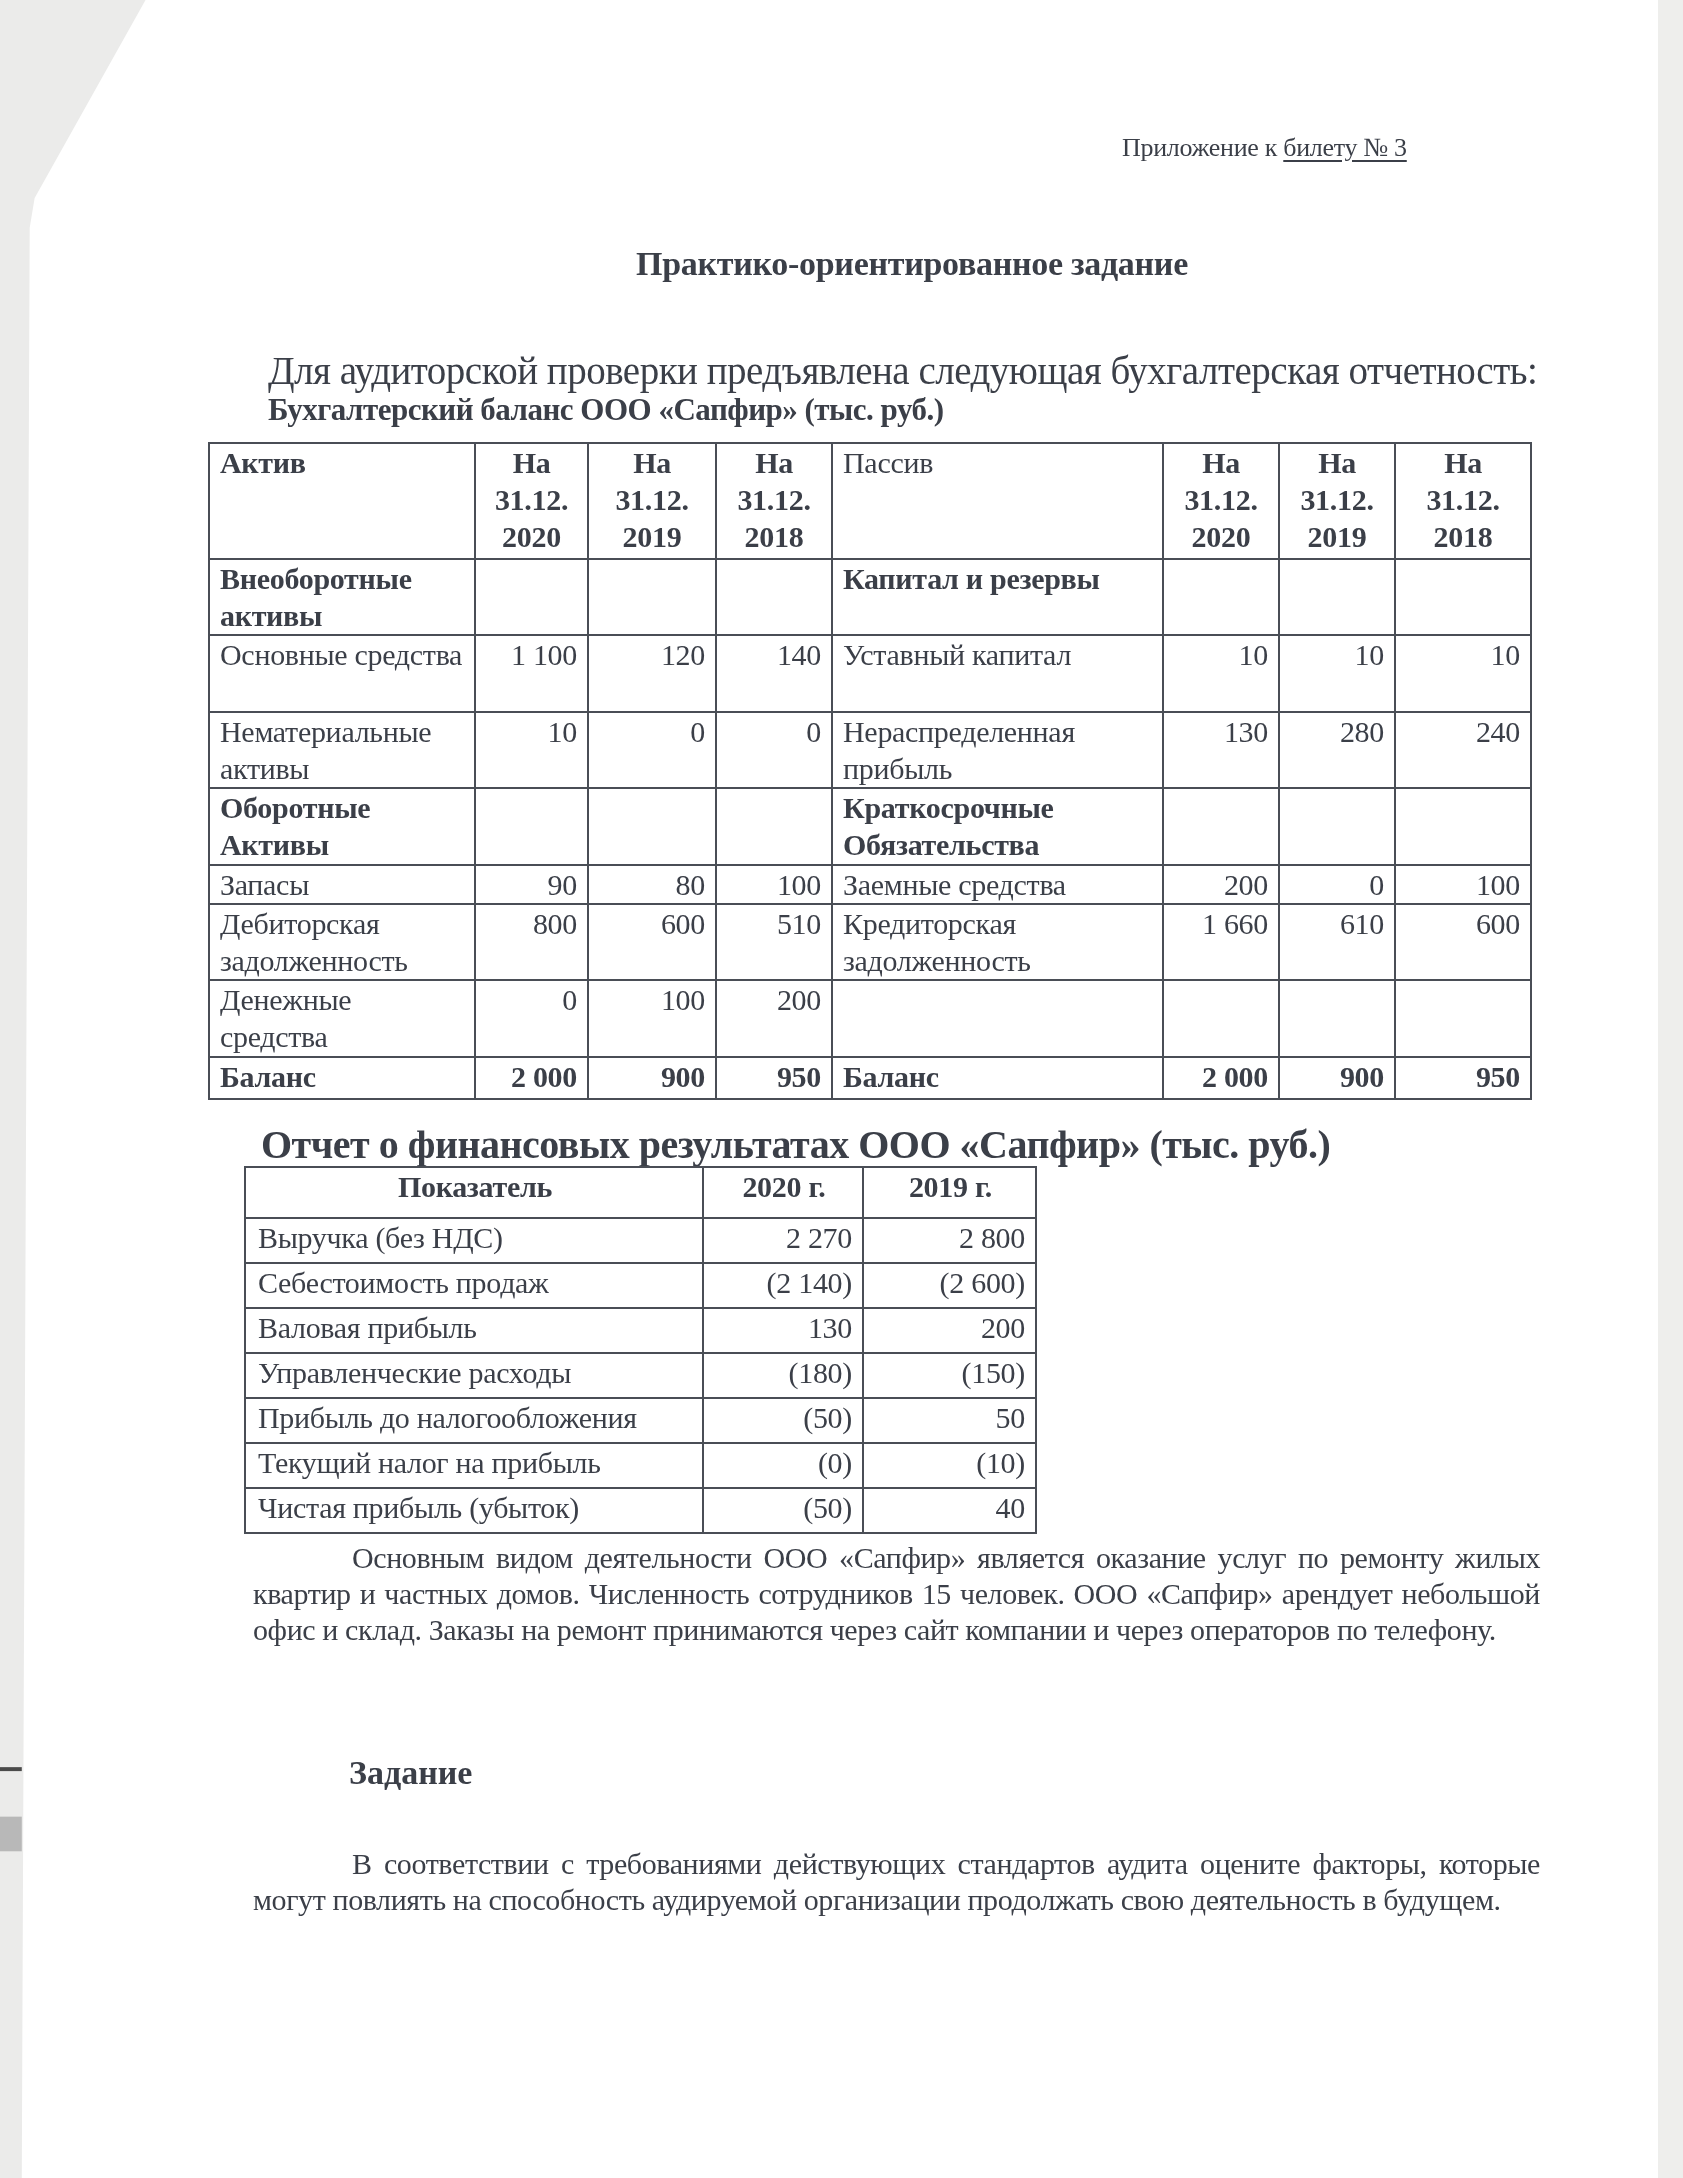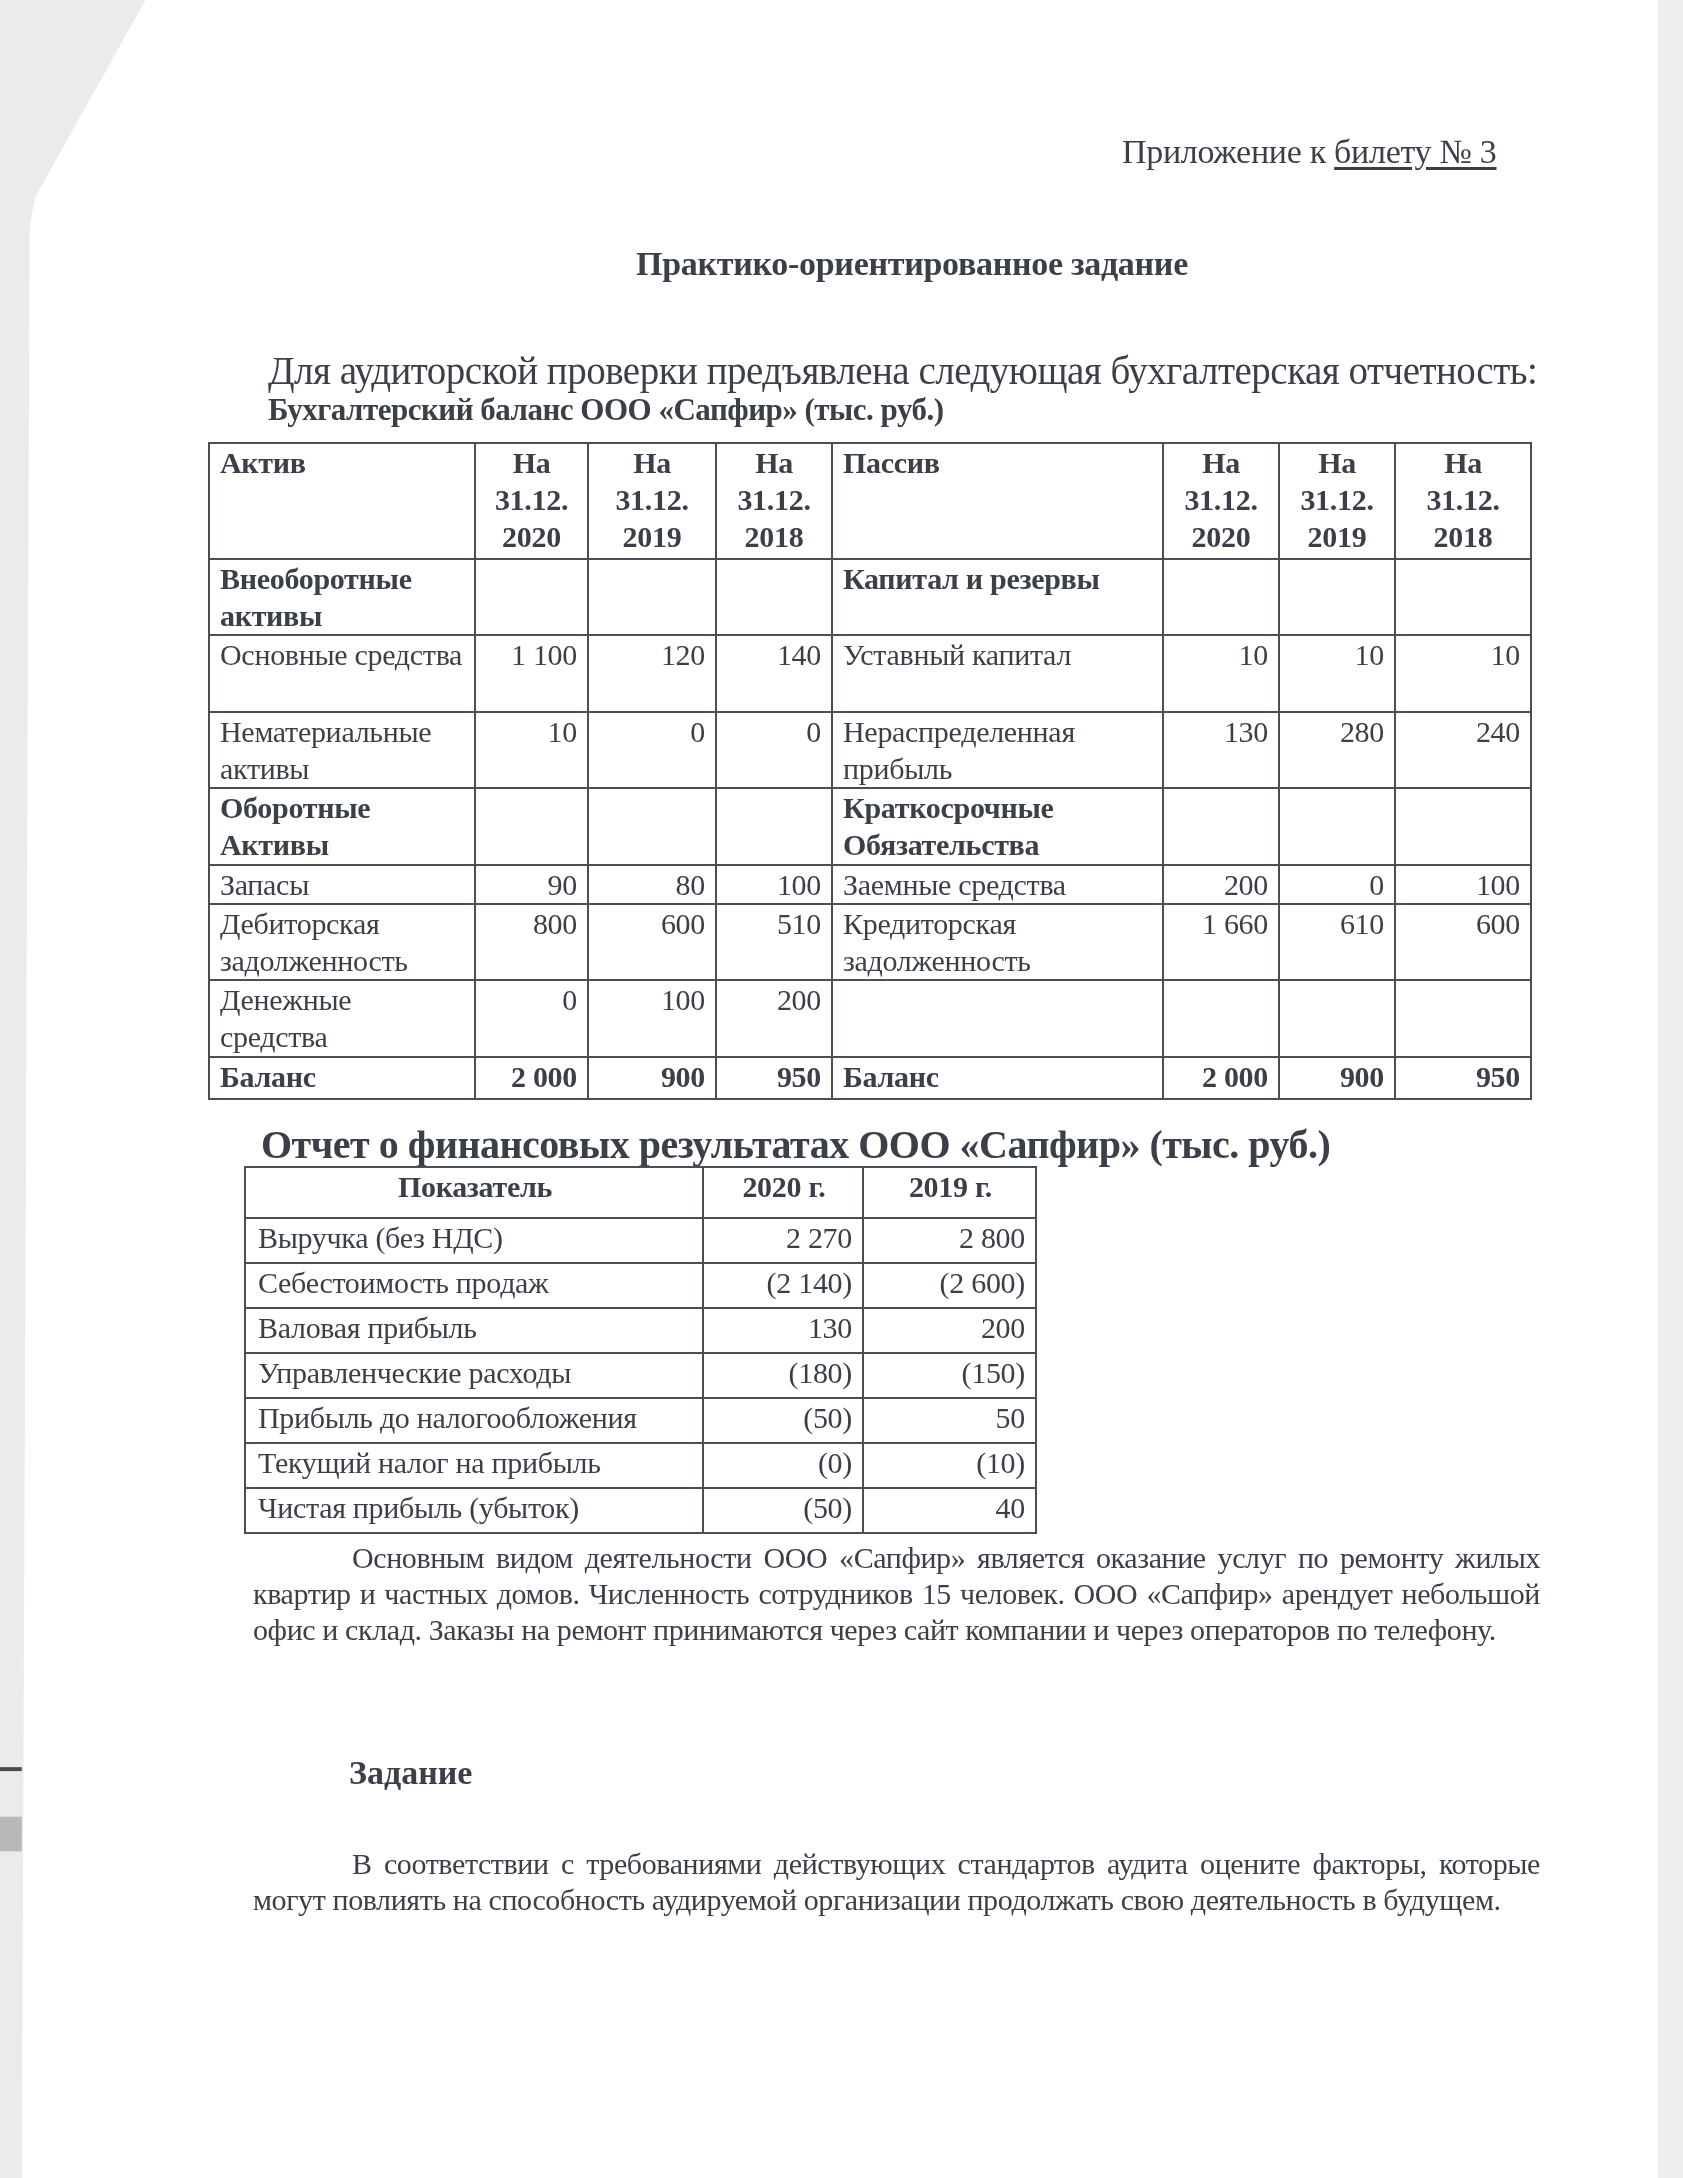--- a/index.html
+++ b/index.html
@@ -1,21 +1,21 @@
 <!DOCTYPE html>
 <html><head>
 <meta charset="utf-8">
 <style>
   html, body { margin:0; padding:0; }
   body { width:1683px; height:2178px; position:relative; background:#ffffff; overflow:hidden;
          font-family:"Liberation Serif", "DejaVu Serif", serif; color:#3b3f48; }
   .scan-left { position:absolute; left:0; top:0; width:198px; height:2178px; }
   .scan-right { position:absolute; left:1658px; top:0; width:25px; height:2178px; background:#eeeeec; }
   .abs { position:absolute; white-space:nowrap; }
-  .hdr-right { left:1122px; top:133px; font-size:34px; letter-spacing:-0.3px; }
+  .hdr-right { left:1122px; top:133px; font-size:26px; letter-spacing:-0.3px; }
   .hdr-right u { text-decoration:underline; text-underline-offset:4px; }
   .title { left:0; width:1824px; text-align:center; top:245px; font-size:34px; font-weight:bold; letter-spacing:-0.3px; }
   .intro { left:268px; top:348px; font-size:39px; letter-spacing:-0.5px; }
   .caption { left:268px; top:392px; font-size:31px; font-weight:bold; letter-spacing:-0.5px; }
   table { border-collapse:collapse; position:absolute; table-layout:fixed; }
   td, th { border:2px solid #4a4e56; padding:0 10px; vertical-align:top; font-size:30px; line-height:37px; font-weight:normal; text-align:left; letter-spacing:-0.3px; }
   .num { text-align:right; }
   .hd { font-weight:bold; text-align:center; }
   .bold { font-weight:bold; }
   #bal { left:208px; top:442px; width:1321px; }
@@ -53,21 +53,21 @@
       <col style="width:116px">
       <col style="width:116px">
       <col style="width:136px">
   </colgroup>
   <thead>
     <tr style="height:116px">
       <th class="bold" style="font-weight:bold">Актив</th>
       <th class="hd"><span>На</span><br><span>31.12.</span><br><span>2020</span></th>
       <th class="hd"><span>На</span><br><span>31.12.</span><br><span>2019</span></th>
       <th class="hd"><span>На</span><br><span>31.12.</span><br><span>2018</span></th>
-      <th style="font-weight:bold">Пассив</th>
+      <th style="font-weight:normal">Пассив</th>
       <th class="hd"><span>На</span><br><span>31.12.</span><br><span>2020</span></th>
       <th class="hd"><span>На</span><br><span>31.12.</span><br><span>2019</span></th>
       <th class="hd"><span>На</span><br><span>31.12.</span><br><span>2018</span></th>
     </tr>
   </thead>
   <tbody id="bal-body">
       <tr style="height: 66px;">
         <td class="bold">Внеоборотные активы</td>
         <td class="num"></td>
         <td class="num"></td>

